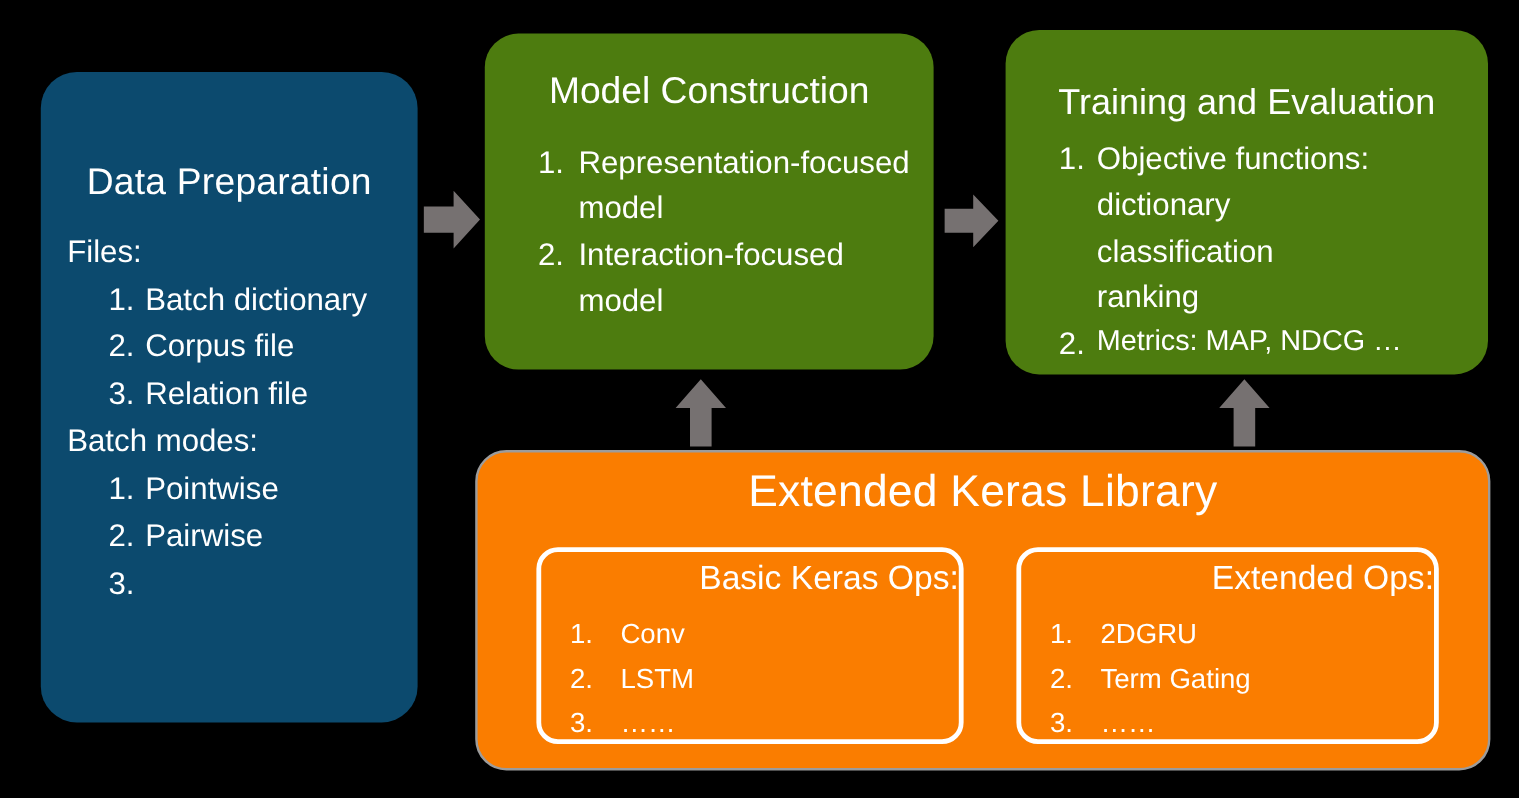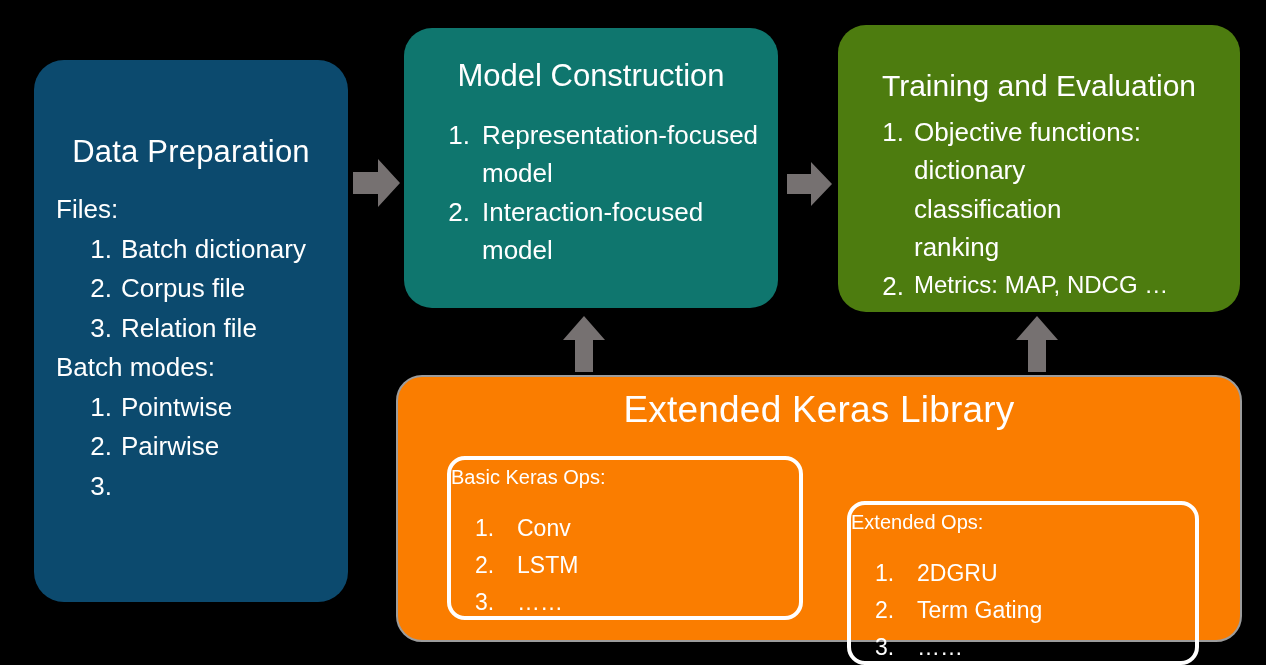--- a/index.html
+++ b/index.html
@@ -77,21 +77,21 @@
   #box-data-prep .num-list {
     padding-left: 22px;
   }
 
   
   #box-model {
     left: 404px;
     top: 28px;
     width: 374px;
     height: 280px;
-    background: #0f766e;
+    background: #4d7c0f;
     border-radius: 28px;
   }
   #box-model .box-title {
     position: absolute;
     top: 30px;
     left: 0;
     width: 100%;
     text-align: center;
     font-size: 31px;
   }
@@ -173,29 +173,28 @@
     left: 49px;
     top: 79px;
     width: 356px;
     height: 164px;
   }
   #inner-extended {
     left: 449px;
     top: 79px;
     width: 352px;
     height: 164px;
-    margin-top: 45px;
   }
   .inner-box .inner-title {
     position: absolute;
     top: 6px;
     left: 0;
     width: 100%;
-    text-align: left;
-    font-size: 20px;
+    text-align: right;
+    font-size: 28px;
   }
   .inner-box .inner-body {
     position: absolute;
     top: 50px;
     left: 24px;
     right: 6px;
     font-size: 23px;
     line-height: 1.6;
   }
   .inner-box .num-list li .num {

